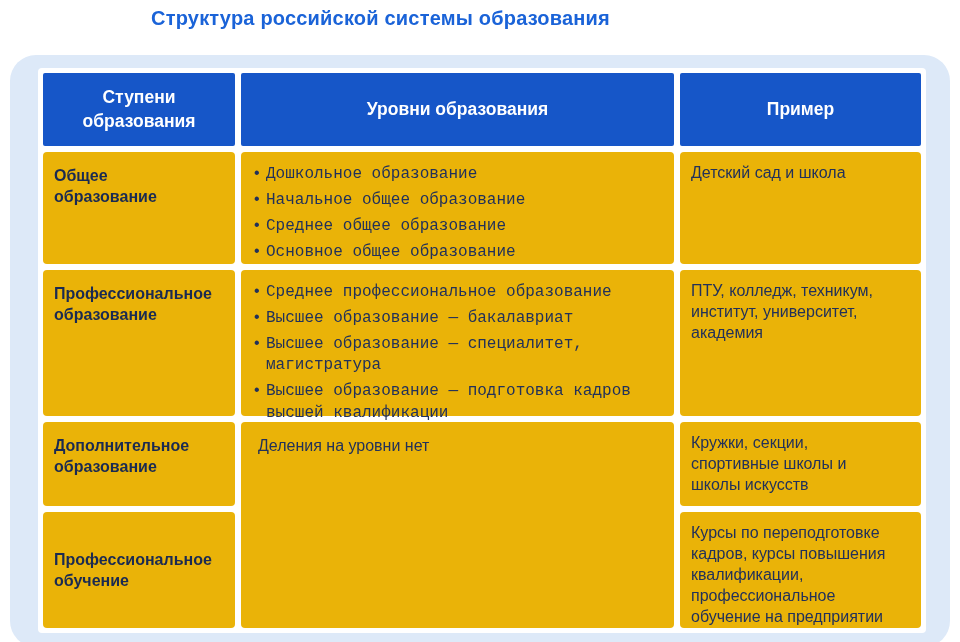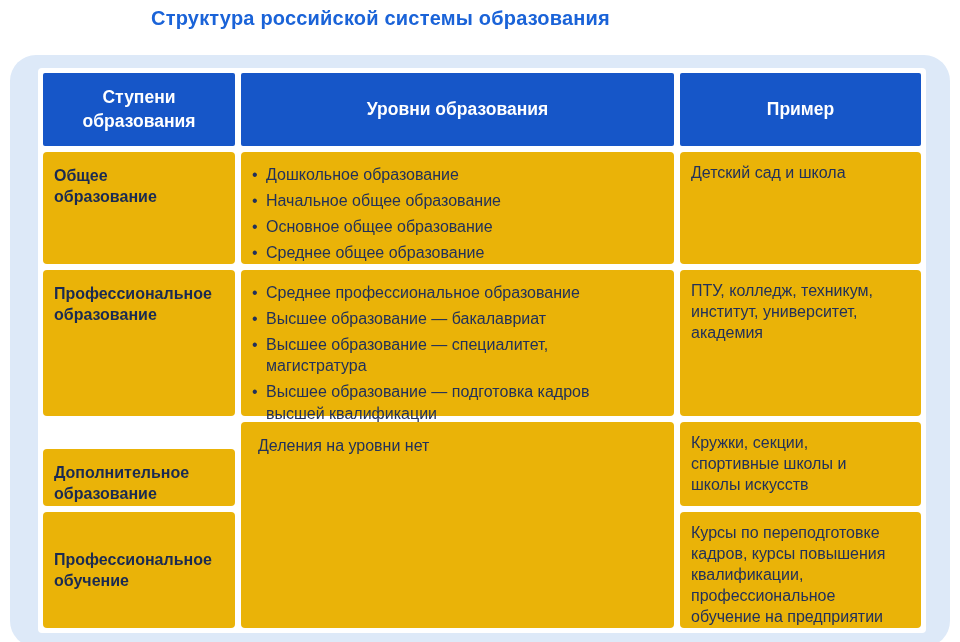--- a/index.html
+++ b/index.html
@@ -55,21 +55,21 @@
   .stage {
     font-weight: bold;
     color: #1a2a52;
     padding: 13px 8px 0 11px;
     white-space: pre-line;
   }
   .stage.center {
     display: flex; align-items: center;
     padding-top: 0;
   }
-  .levels { padding: 12px 14px 0 8px; }
+  .levels { padding: 12px 14px 0 8px; font-family: Liberation Mono, monospace; }
   .levels ul { margin: 0; padding: 0; list-style: none; }
   .levels li {
     position: relative;
     padding-left: 17px;
     margin-bottom: 5px;
     white-space: pre-line;
   }
   .levels li::before {
     content: "\2022";
     position: absolute; left: 3px; top: 0;
@@ -90,43 +90,43 @@
 образования</div>
     <div class="hcell" style="grid-row:1; grid-column:2;">Уровни образования</div>
     <div class="hcell" style="grid-row:1; grid-column:3;">Пример</div>
 
     <div class="cell stage" style="grid-row:2; grid-column:1;">Общее
 образование</div>
     <div class="cell levels" style="grid-row:2; grid-column:2;">
       <ul>
         <li>Дошкольное образование</li>
         <li>Начальное общее образование</li>
+        <li>Среднее общее образование</li>
         <li>Основное общее образование</li>
-        <li>Среднее общее образование</li>
       </ul>
     </div>
     <div class="cell example" style="grid-row:2; grid-column:3;">Детский сад и школа</div>
 
     <div class="cell stage" style="grid-row:3; grid-column:1;">Профессиональное
 образование</div>
     <div class="cell example" style="grid-row:3; grid-column:3;">ПТУ, колледж, техникум,
 институт, университет,
 академия</div>
     <div class="cell levels" style="grid-row:3; grid-column:2;">
       <ul>
         <li>Среднее профессиональное образование</li>
         <li>Высшее образование — бакалавриат</li>
         <li>Высшее образование — специалитет,
 магистратура</li>
         <li>Высшее образование — подготовка кадров
 высшей квалификации</li>
       </ul>
     </div>
 
-    <div class="cell stage" style="grid-row:4; grid-column:1;margin-top:27px;">Дополнительное
+    <div class="cell stage" style="grid-row:4; grid-column:1;">Дополнительное
 образование</div>
 
     <div class="cell note" style="grid-row:4 / 6; grid-column:2;">Деления на уровни нет</div>
     <div class="cell example" style="grid-row:4; grid-column:3;">Кружки, секции,
 спортивные школы и
 школы искусств</div>
 
     <div class="cell stage center" style="grid-row:5; grid-column:1;">Профессиональное
 обучение</div>
     <div class="cell example" style="grid-row:5; grid-column:3;">Курсы по переподготовке

